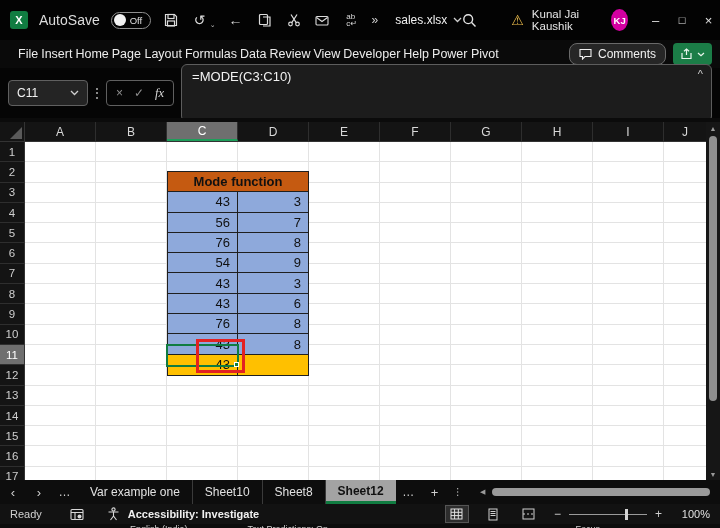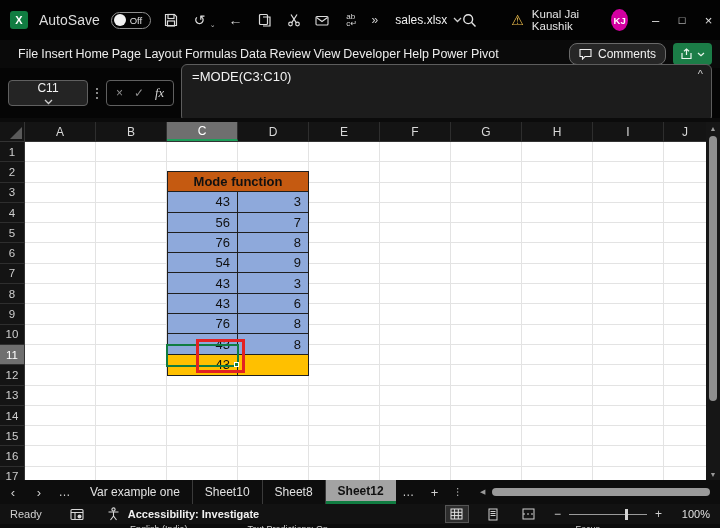--- a/index.html
+++ b/index.html
@@ -33,21 +33,21 @@
   
   .ribbon { height:28px; background:#0a0a0a; display:flex; align-items:center; padding:0 8px 0 18px; flex:none; }
   .rtabs { display:flex; align-items:center; gap:3px; }
   .rtab { font-size:12.5px; color:#ececec; cursor:default; }
   .ribbon-right { margin-left:auto; display:flex; align-items:center; gap:7px; }
   .comments-btn { display:flex; align-items:center; gap:6px; height:22px; padding:0 9px; background:#262626; border:1px solid #6a6a6a; border-radius:8px; color:#f0f0f0; font-size:12px; }
   .share-btn { display:flex; align-items:center; gap:4px; height:22px; padding:0 7px; background:#1b7d47; border-radius:4px; color:#eaf6ee; }
 
   
   .fbar { height:50px; background:#050505; display:flex; align-items:center; padding:0 8px; gap:7px; flex:none; }
-  .namebox { width:80px; height:26px; background:#242424; border:1px solid #606060; border-radius:4px; display:flex; align-items:center; justify-content:space-between; padding:0 8px; color:#f2f2f2; font-size:12px;flex-direction:column; }
+  .namebox { width:80px; height:26px; background:#242424; border:1px solid #606060; border-radius:4px; display:flex; align-items:center; justify-content:space-between; padding:0 8px; color:#f2f2f2; font-size:12px; }
   .vdots { display:flex; flex-direction:column; gap:2.5px; padding:0 1px; }
   .vdots i { width:2px; height:2px; background:#b5b5b5; border-radius:50%; }
   .fxgroup { height:26px; border:1px solid #606060; border-radius:4px; display:flex; align-items:center; gap:11px; padding:0 9px; }
   .fx-cancel,.fx-enter { color:#8f8f8f; font-size:12px; }
   .fx-label { color:#d8d8d8; font-size:12.5px; font-style:italic; font-family:"Liberation Serif", serif; }
   .formula-box { flex:1; height:58px; background:#1c1c1c; border:1px solid #5d5d5d; border-radius:6px; position:relative; padding:4px 26px 0 10px; color:#f2f2f2; font-size:13px; }
   .fcollapse { position:absolute; top:3px; right:8px; color:#cfcfcf; font-size:11px; }
 
   
   .grid-area { position:relative; height:362px; background:#0b0b0b; flex:none; }

